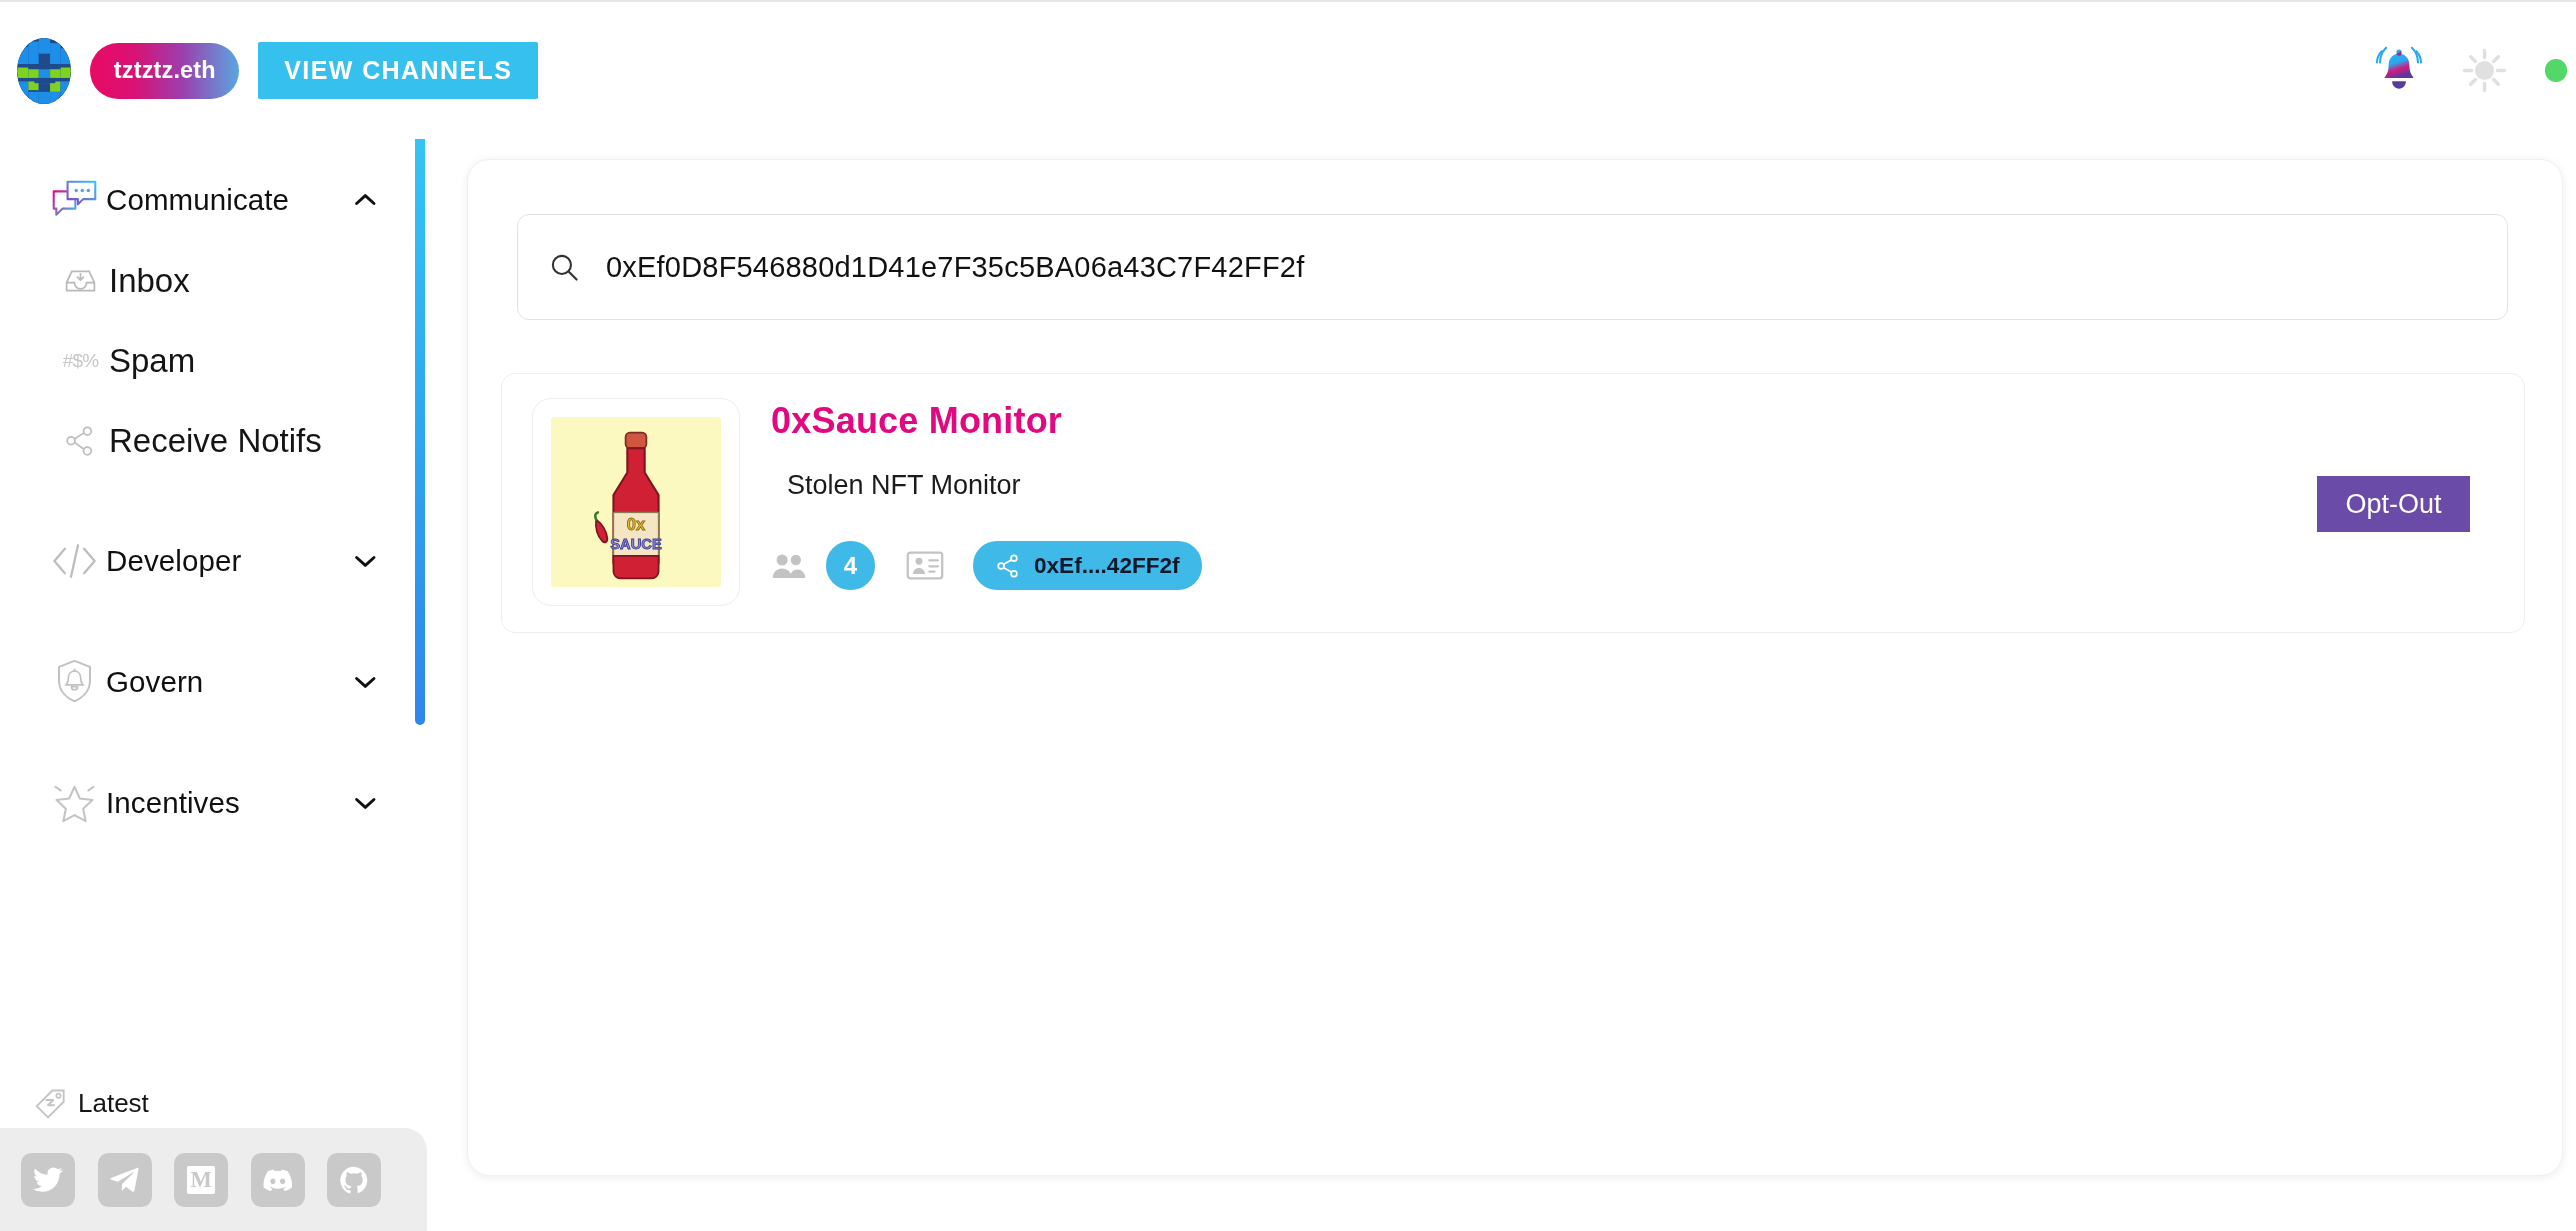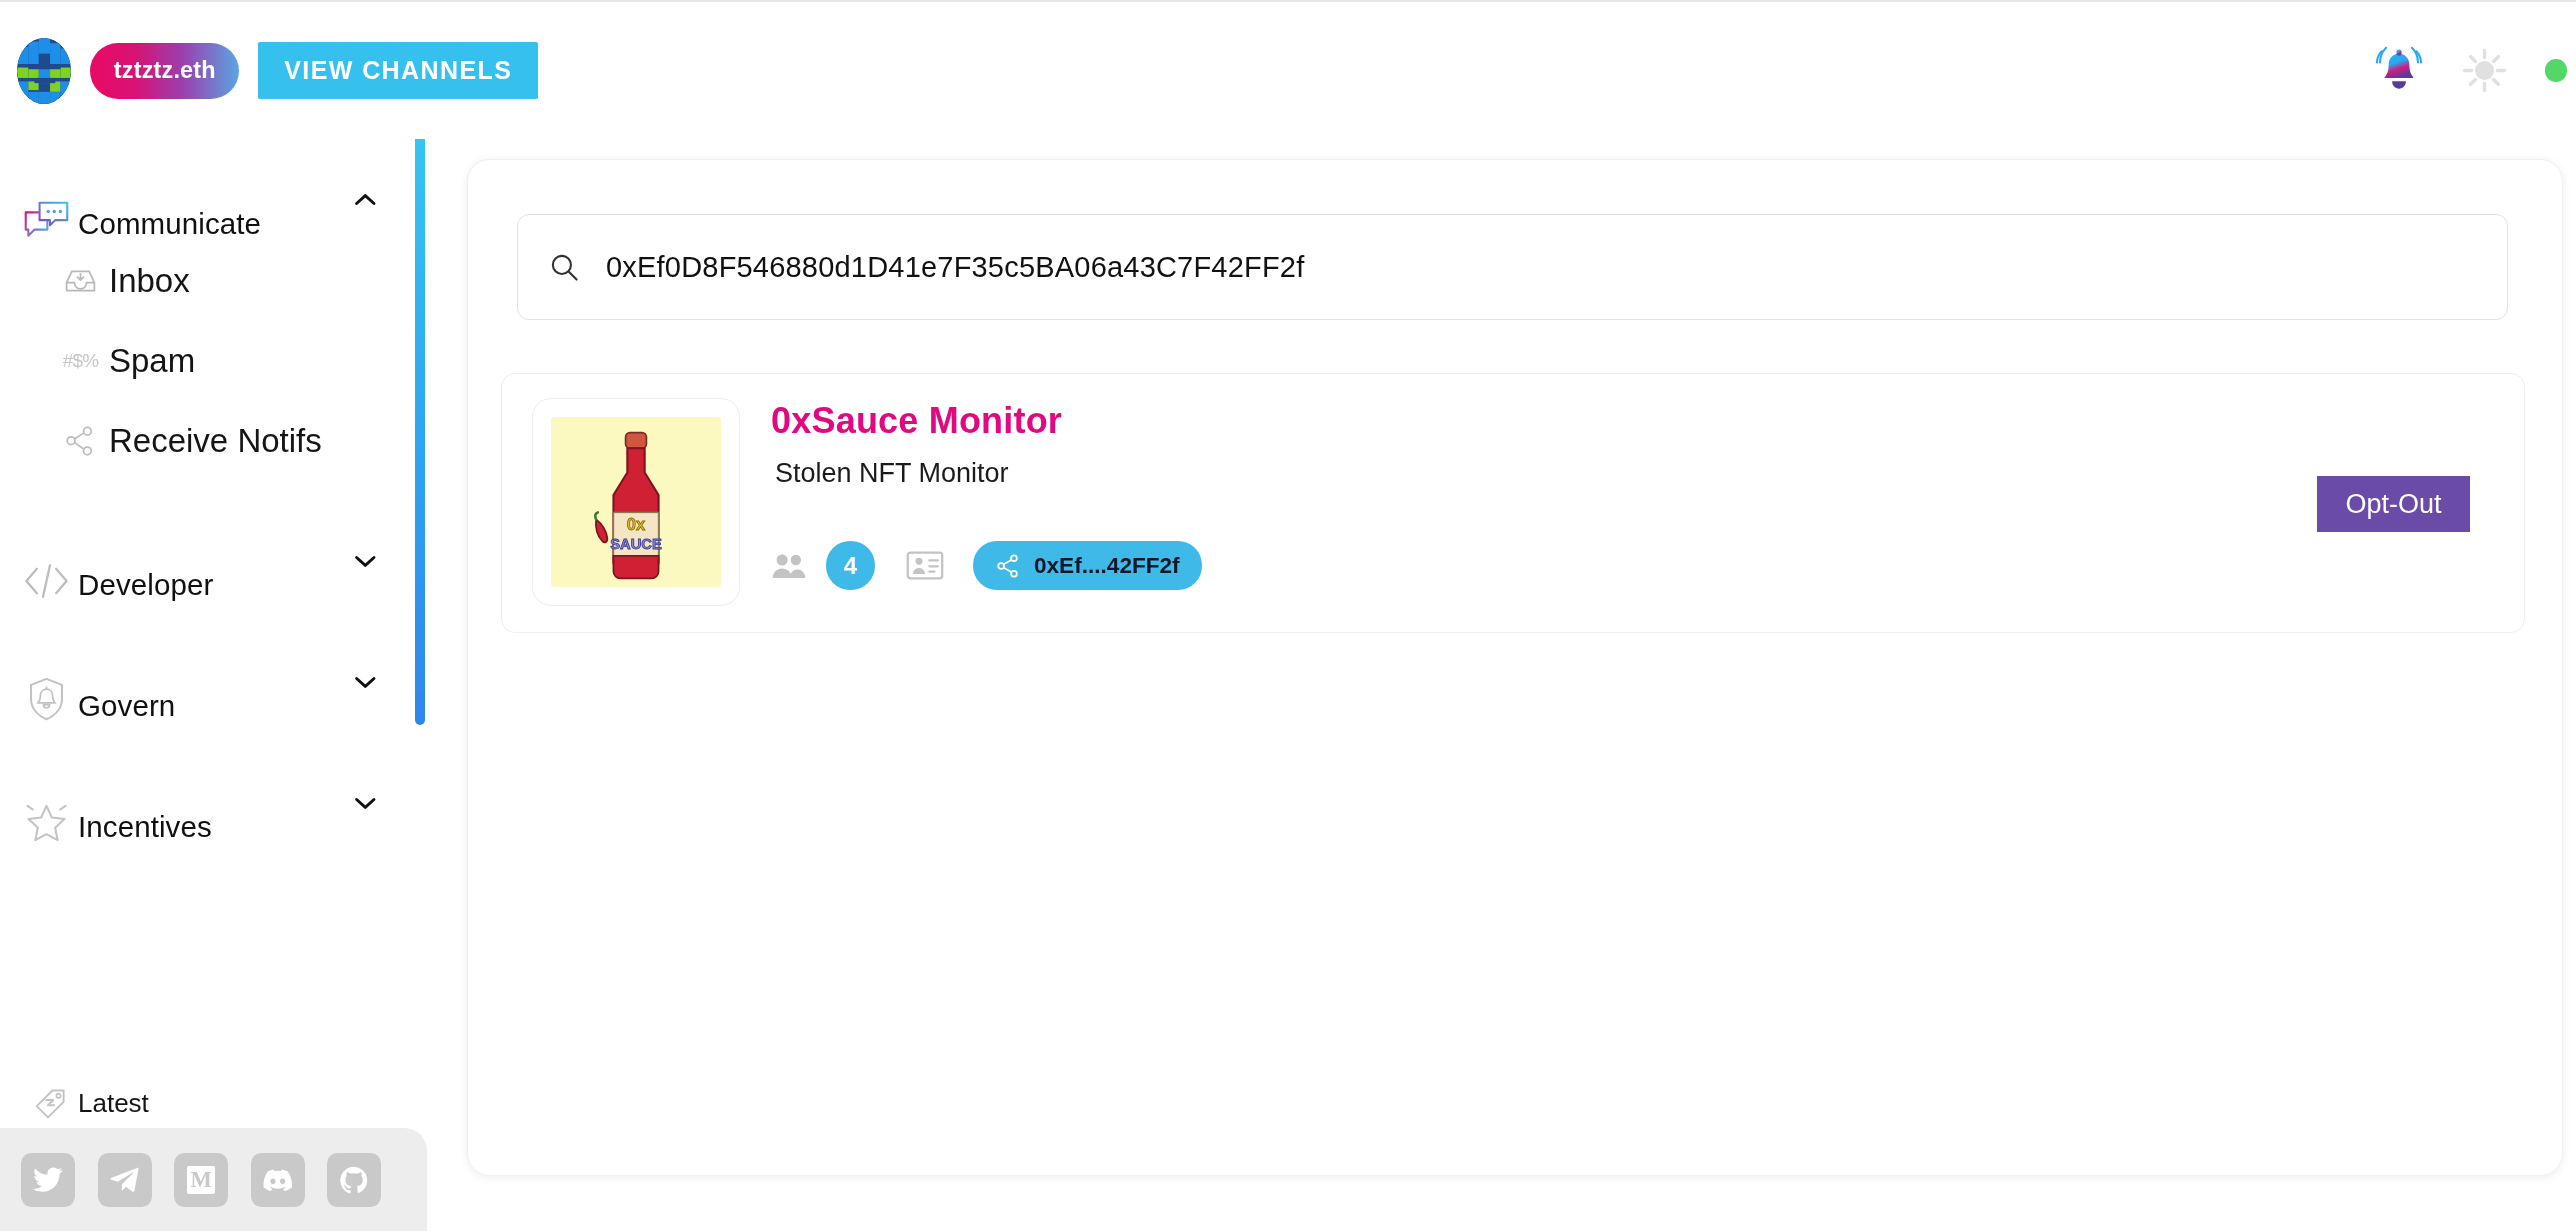--- a/index.html
+++ b/index.html
@@ -49,22 +49,22 @@
     position:absolute;left:0;top:139px;width:427px;height:1093px;
     background:#ffffff;box-sizing:border-box;
     z-index:30;
   }
   .nav-scroll{
     position:absolute;left:0;top:0;width:427px;height:763px;
     overflow:hidden;
   }
   .nav-inner{padding-top:19px;}
   .nav-group-head{
-    display:flex;align-items:flex-end;height:83px;padding-left:14px;
-    cursor:pointer;position:relative;
+    display:flex;align-items:center;height:83px;padding-left:14px;
+    cursor:pointer;position:relative;margin-left:28px;
   }
   .nav-group-head .gicon{width:64px;display:flex;justify-content:center;align-items:center;flex:none;}
   .nav-group-head .glabel{
     font-size:29.5px;color:#101010;font-weight:400;letter-spacing:0.1px;
   }
   .chev{
     position:absolute;right:50px;top:50%;transform:translateY(-50%);
     width:22.6px;height:14px;
   }
   .nav-sub{
@@ -133,21 +133,21 @@
   }
   .ch-logo-inner{
     width:170px;height:170px;border-radius:3.5px;background:#fbf8c0;
     position:relative;overflow:hidden;
   }
   .ch-body{position:absolute;left:269px;top:26px;}
   .ch-name{
     font-size:36px;font-weight:700;color:#e20880;letter-spacing:0.2px;
     margin:0 0 12px 0;cursor:pointer;display:inline-block;
   }
-  .ch-desc{font-size:27px;color:#1b1b1b;margin:4px;}
+  .ch-desc{font-size:27px;color:#1b1b1b;margin:16px;}
   .ch-meta{position:absolute;left:269px;top:167px;display:flex;align-items:center;gap:19px;}
   .meta-users-ico{width:36px;height:36px;display:flex;align-items:center;justify-content:center;flex:none;}
   .sub-badge{
     min-width:49px;height:49px;border-radius:24px;background:#3fb9e8;
     color:#ffffff;font-size:24px;font-weight:600;
     display:flex;align-items:center;justify-content:center;padding:0 14px;
     box-sizing:border-box;
   }
   .meta-card-ico{width:38px;height:38px;display:flex;align-items:center;justify-content:center;flex:none;margin-left:12px;}
   .addr-chip{

